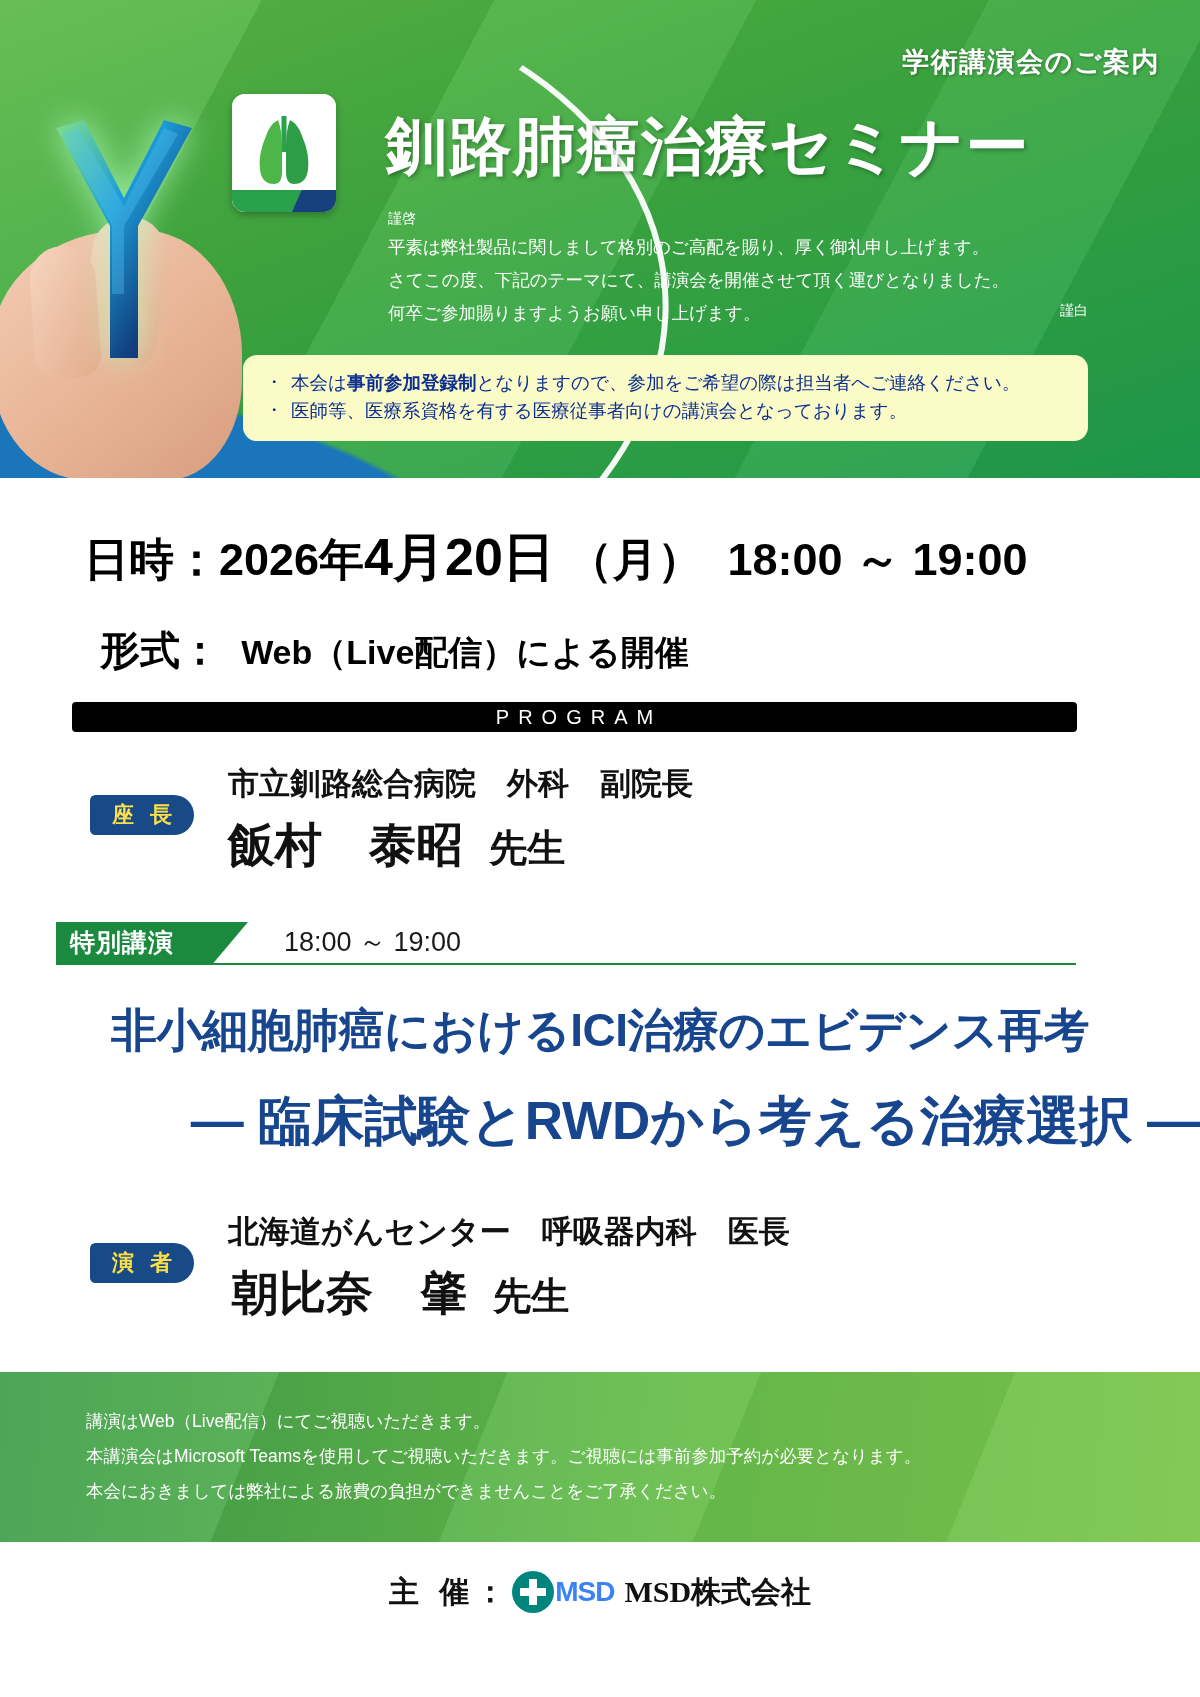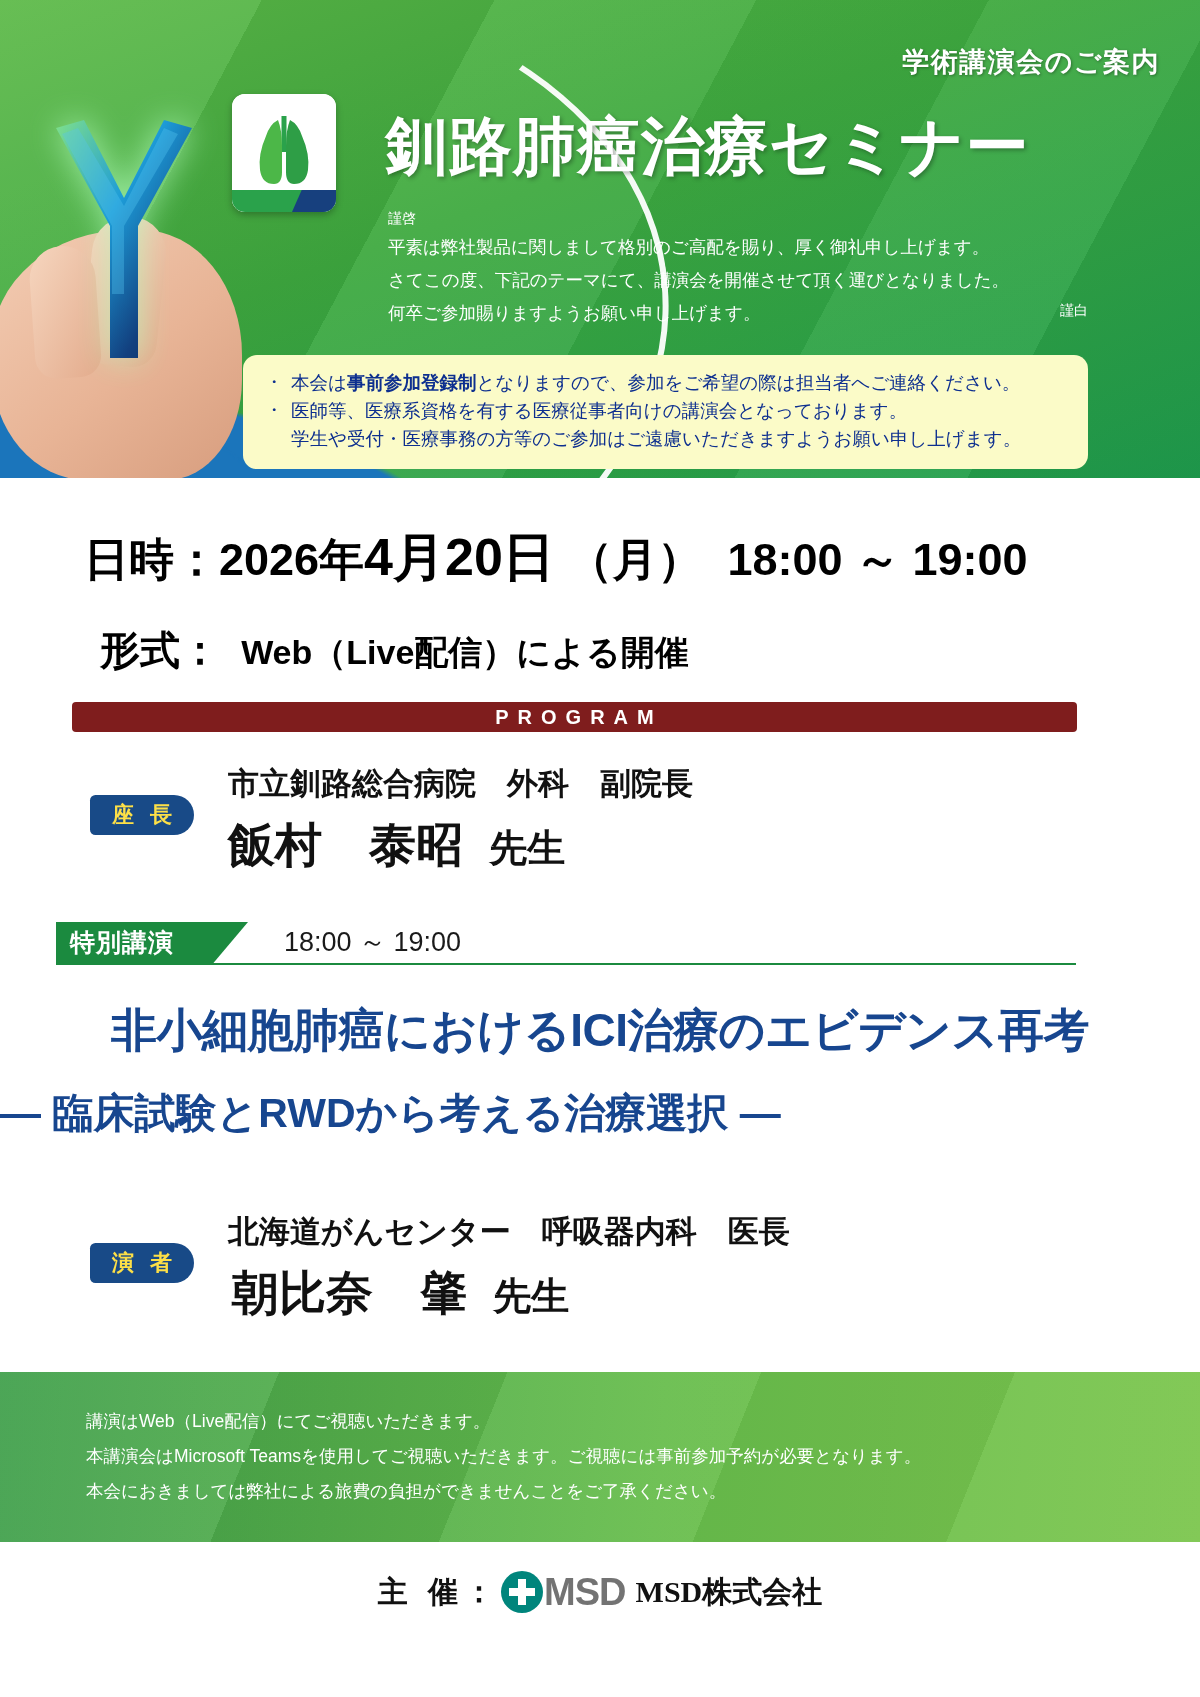--- a/index.html
+++ b/index.html
@@ -120,22 +120,22 @@
   .fm-row {
     position:absolute; left:100px; top:145px;
     font-size:38px; font-weight:bold; color:#000;
     white-space:nowrap;
   }
   .fm-row .lab { font-size:40px; }
   .fm-row .val { font-size:34px; }
 
   .program-bar {
     position:absolute; left:72px; top:224px; width:1005px; height:30px;
-    background:#7f1d1d; border-radius:4px;
-    color:#fff; font-size:20px; font-weight:bold;
+    background:#000000; border-radius:4px;
+    color:#fff; font-size:20px; font-weight:normal;
     letter-spacing:9px; text-align:center; line-height:30px;
     padding-left:9px;
   }
 
   .role-badge {
     position:absolute; width:104px; height:40px;
     background:#184a87; border-radius:6px 22px 22px 6px;
     color:#fde047; font-size:22px; font-weight:bold;
     text-align:center; line-height:40px; letter-spacing:5px;
     padding-left:5px;
@@ -174,22 +174,22 @@
     position:absolute; left:0; top:41px; width:1020px; height:2px;
     background:#1b8a3f;
   }
 
   .lec-title-1 {
     position:absolute; left:0; top:522px; width:1200px; text-align:center;
     font-size:46px; font-weight:bold; color:#17468f;
     letter-spacing:-.5px;
   }
   .lec-title-2 {
-    position:absolute; left:0; top:608px; width:1200px; text-align:left;
-    font-size:41px; font-weight:bold; color:#17468f;
+    position:absolute; left:0; top:608px; width:1200px; text-align:right;
+    font-size:53px; font-weight:bold; color:#17468f;
   }
 
   
   .footer {
     position:absolute; left:0; top:1372px; width:1200px; height:170px;
     background:
       linear-gradient(112deg, rgba(255,255,255,0.07) 0 22%, rgba(0,0,0,0.05) 22% 40%, rgba(255,255,255,0.06) 40% 60%, rgba(0,0,0,0.04) 60% 80%, rgba(255,255,255,0.05) 80% 100%),
       linear-gradient(95deg,#3f9f4a 0%,#67bd4c 55%,#7cc64e 100%);
     color:#fff;
   }
@@ -198,21 +198,21 @@
   }
   .footer-white {
     position:absolute; left:0; top:1542px; width:1200px; height:155px; background:#fff;
   }
   .host-row {
     position:absolute; left:0; top:1570px; width:1200px;
     display:flex; align-items:center; justify-content:center; 
   }
   .host-label { font-size:30px; font-weight:bold; color:#111; letter-spacing:6px; }
   .msd-mark { width:44px; height:44px; }
-  .msd-word { font-size:38px; font-weight:bold; color:#737373; letter-spacing:-1px; }
+  .msd-word { font-size:28px; font-weight:bold; color:#3b82f6; letter-spacing:-1px; }
   .host-corp { font-size:30px; font-weight:bold; color:#111; margin-left:10px;font-family:Liberation Serif, serif; }
 </style>
 </head>
 <body>
 
 <div class="header">
   <div class="header-green"></div>
   <div class="header-blue-corner"></div>
   <div class="header-curve-line"></div>
 
@@ -257,21 +257,20 @@
       <span class="right small">謹白</span>
     </div>
   </div>
 
   <div class="notice">
     <ul>
       <li>
         <span>本会は</span><b>事前参加登録制</b><span>となりますので、参加をご希望の際は担当者へご連絡ください。</span>
       </li>
       <li>医師等、医療系資格を有する医療従事者向けの講演会となっております。</li>
-      <li class="cont">学生や受付・医療事務の方等のご参加はご遠慮いただきますようお願い申し上げます。</li>
     </ul>
   </div>
 </div>
 
 <div class="body-area">
 
   <div class="dt-row">
     <span>日時：</span><span>2026年</span><span class="big">4月</span><span class="big">20日</span>&nbsp;<span>（月）</span>&nbsp;&nbsp;<span>18:00 ～ 19:00</span>
   </div>
 

